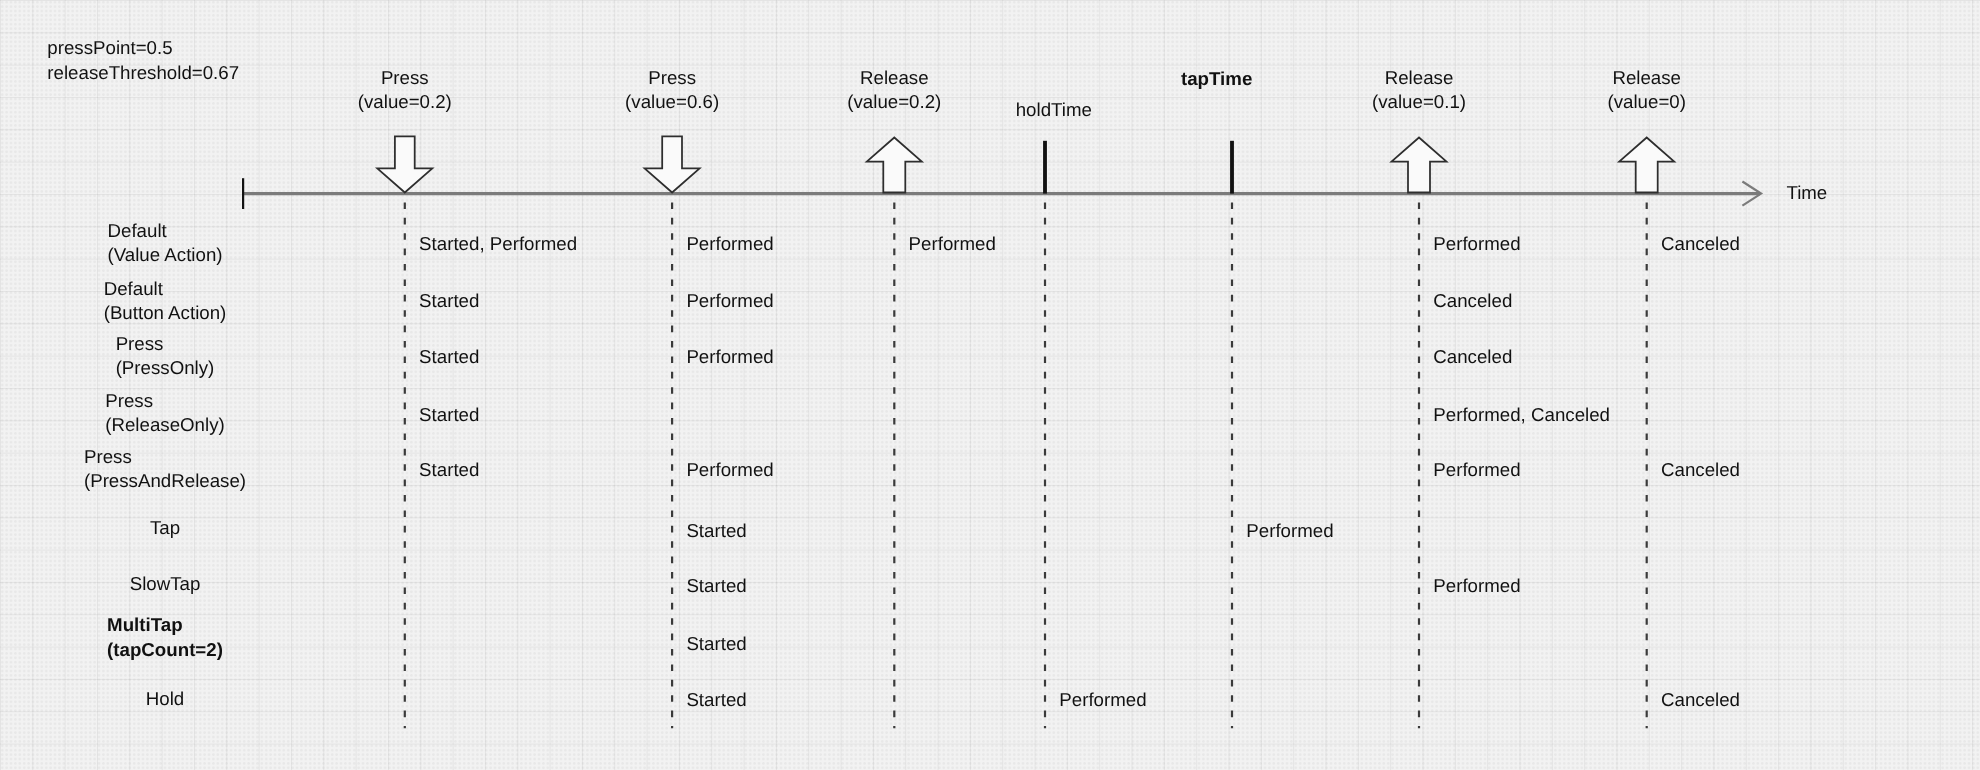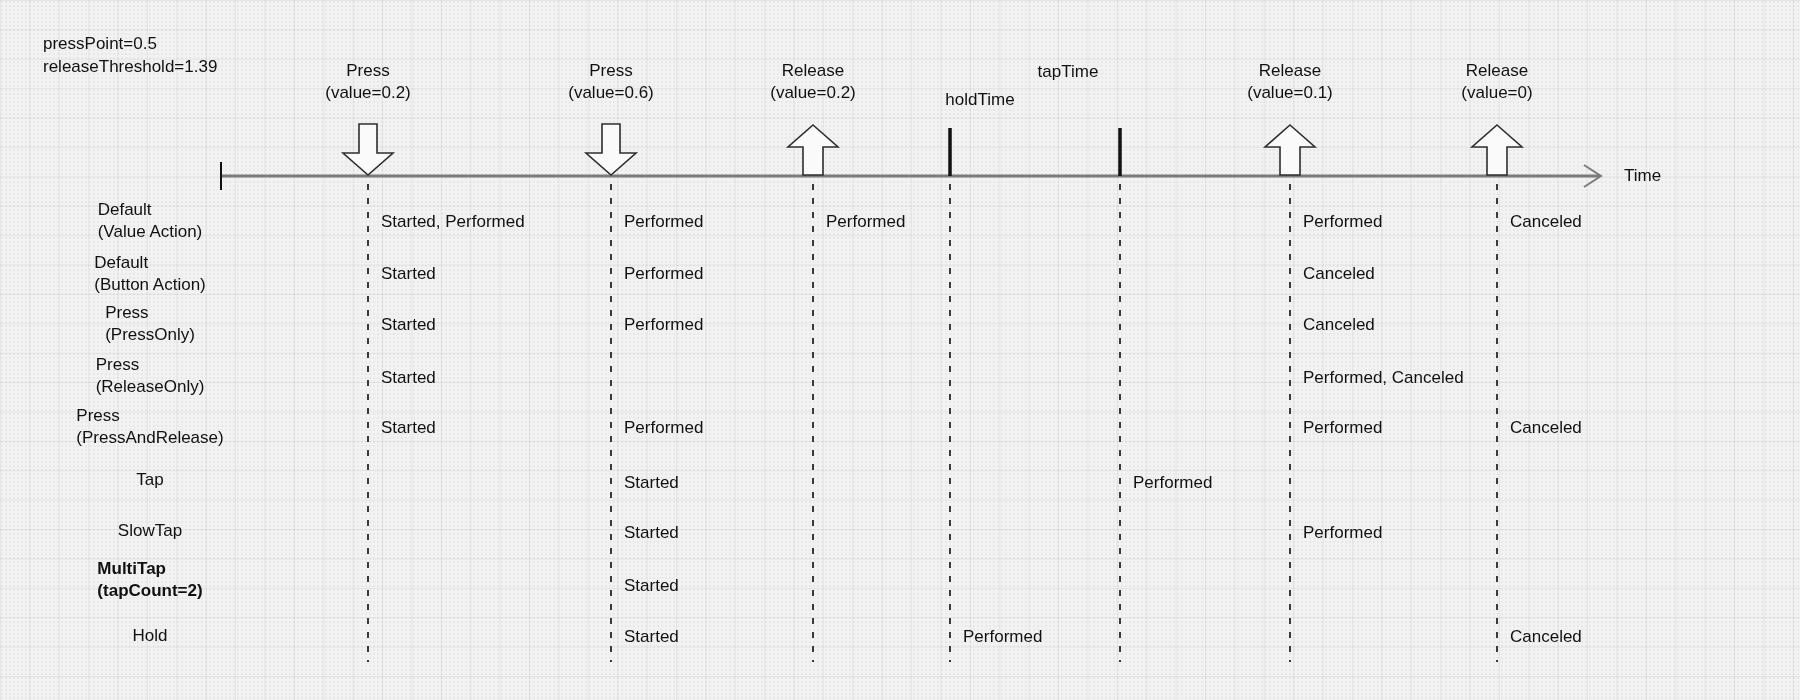--- a/index.html
+++ b/index.html
@@ -84,40 +84,40 @@
       <line x1="1120" y1="184" x2="1120" y2="662" stroke="#3a3a3a" stroke-width="2" stroke-dasharray="6 8"></line>
       <line x1="1120" y1="128" x2="1120" y2="176" stroke="#111111" stroke-width="3.5"></line>
       <line x1="1290" y1="184" x2="1290" y2="662" stroke="#3a3a3a" stroke-width="2" stroke-dasharray="6 8"></line>
       <polygon points="1290,125 1315,147 1300,147 1300,175 1280,175 1280,147 1265,147" fill="#fafafa" stroke="#2e2e2e" stroke-width="1.6"></polygon>
       <line x1="1497" y1="184" x2="1497" y2="662" stroke="#3a3a3a" stroke-width="2" stroke-dasharray="6 8"></line>
       <polygon points="1497,125 1522,147 1507,147 1507,175 1487,175 1487,147 1472,147" fill="#fafafa" stroke="#2e2e2e" stroke-width="1.6"></polygon>
     </svg>
 
   <div class="params">
     <div>pressPoint=0.5</div>
-    <div>releaseThreshold=1.39</div>
+    <div>releaseThreshold=0.67</div>
   </div>
 
   <div class="time-label" id="time-label" style="left: 1624px; top: 176px;">Time</div>
 <div class="event-label" style="left: 368px; top: 60px;">
       <div>Press</div>
       <div>(value=0.2)</div>
     </div>
     <div class="event-label" style="left: 611px; top: 60px;">
       <div>Press</div>
       <div>(value=0.6)</div>
     </div>
     <div class="event-label" style="left: 813px; top: 60px;">
       <div>Release</div>
       <div>(value=0.2)</div>
     </div>
-    <div class="event-label" style="left: 980px; top: 89px; text-align: center;">
+    <div class="event-label" style="left: 958px; top: 89px; text-align: center;">
       <div>holdTime</div>
     </div>
-    <div class="event-label" style="left: 1068px; top: 61px;">
+    <div class="event-label" style="left: 1106px; top: 61px; font-weight: bold;">
       <div>tapTime</div>
     </div>
     <div class="event-label" style="left: 1290px; top: 60px;">
       <div>Release</div>
       <div>(value=0.1)</div>
     </div>
     <div class="event-label" style="left: 1497px; top: 60px;">
       <div>Release</div>
       <div>(value=0)</div>
     </div>

